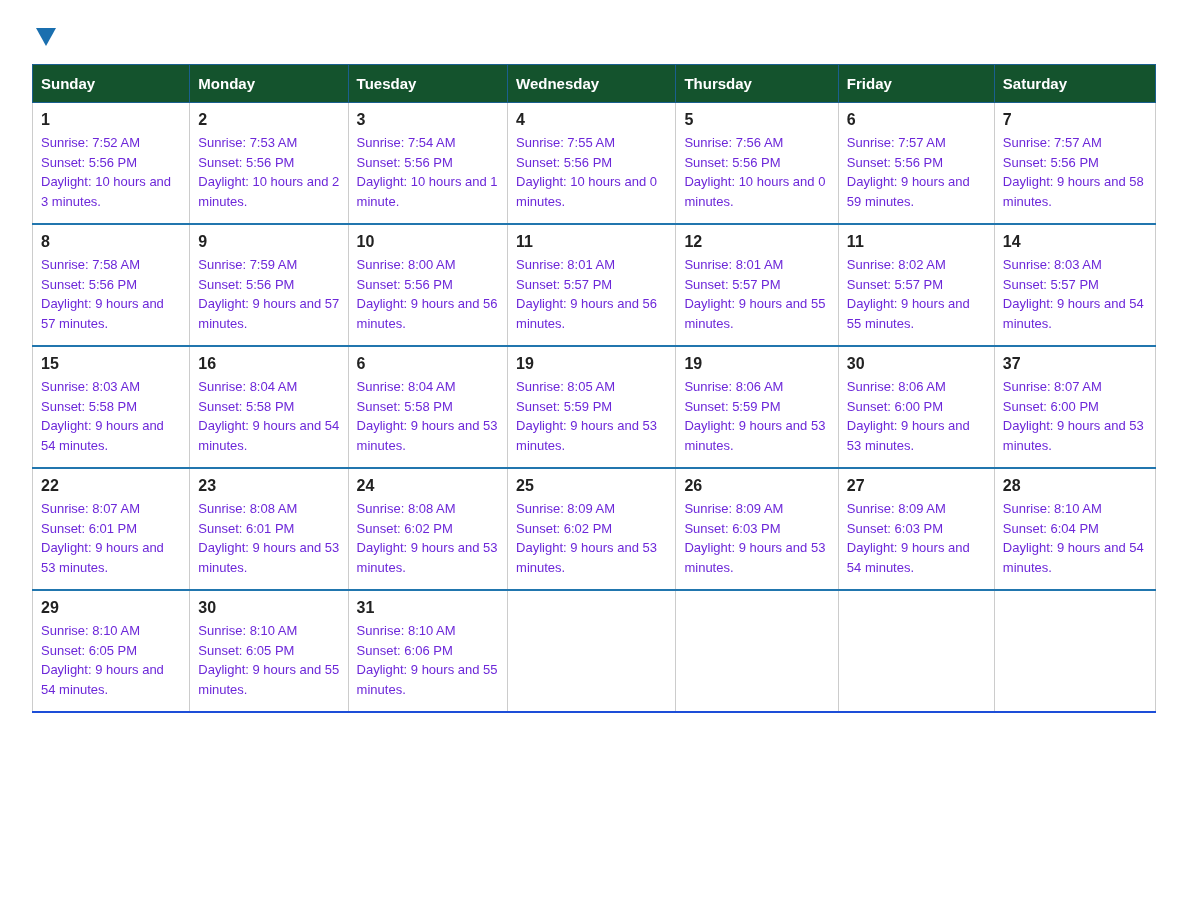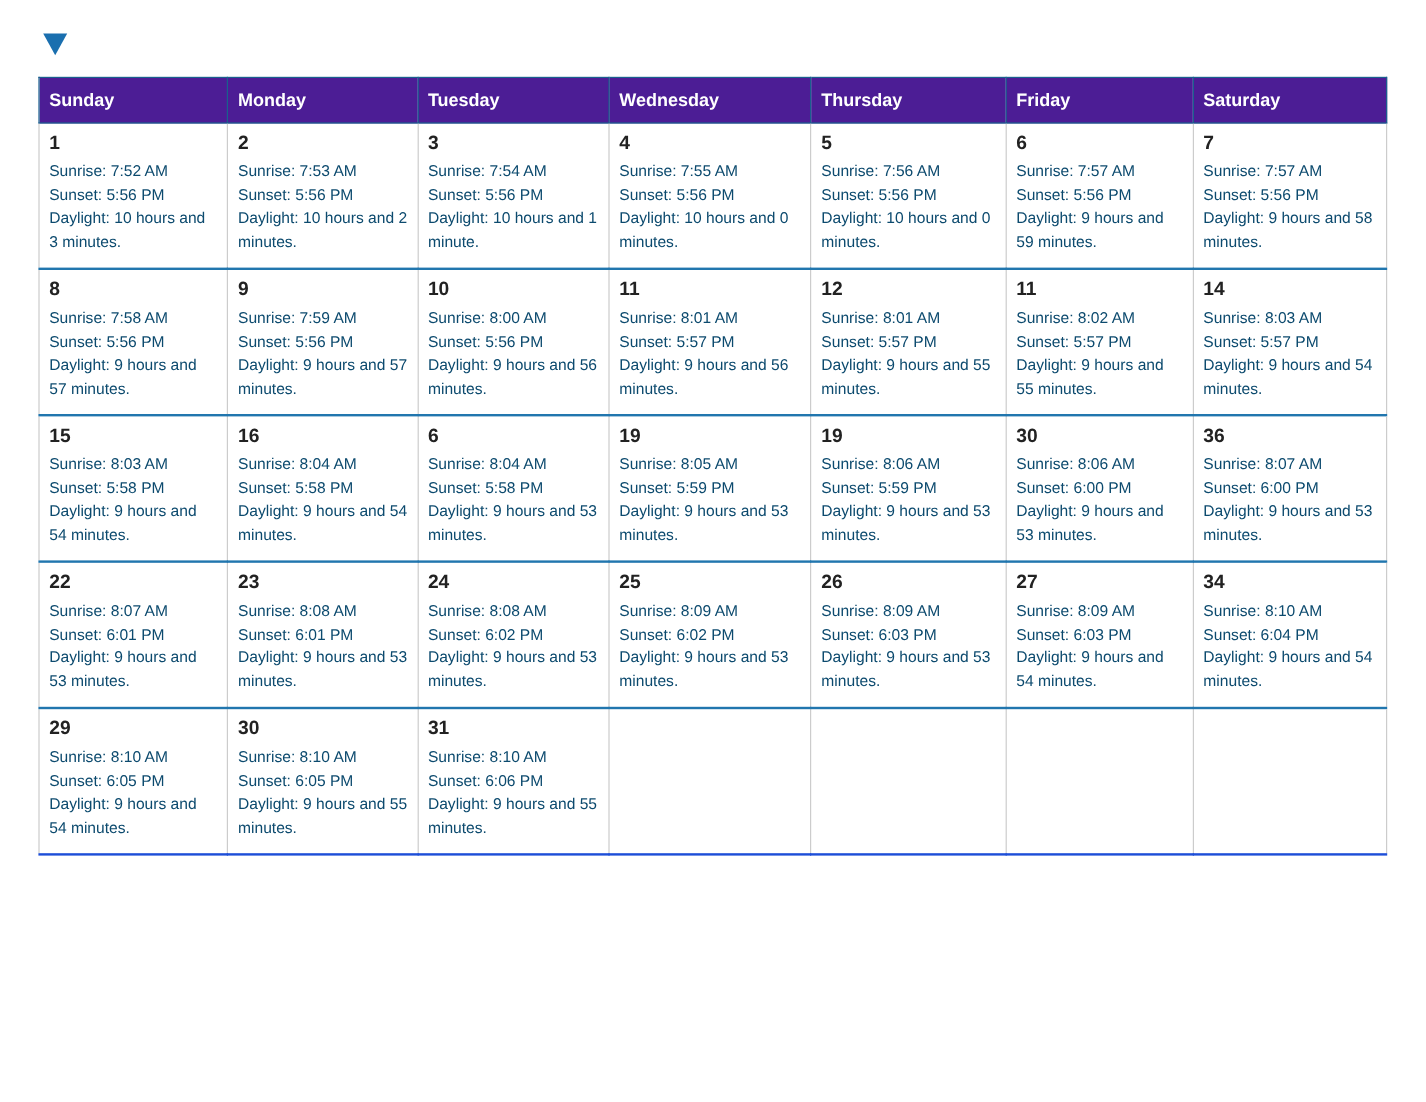--- a/index.html
+++ b/index.html
@@ -63,21 +63,21 @@
       font-size: 22px;
       color: #444;
       margin-top: 4px;
     }
     table {
       width: 100%;
       border-collapse: collapse;
       font-size: 13.5px;
     }
     thead tr {
-      background-color: #4c1d95;
+      background-color: #14532d;
       color: #fff;
       margin-left: 44px;
     }
     thead th {
       padding: 10px 8px;
       font-weight: bold;
       font-size: 15px;
       text-align: left;
       border: 1px solid #1a5f8e;
     }
@@ -97,21 +97,21 @@
     }
     .day-number {
       font-size: 16px;
       font-weight: bold;
       color: #222;
       display: block;
       margin-bottom: 4px;
     }
     .day-info {
       font-size: 13px;
-      color: #0c4a6e;
+      color: #6d28d9;
       line-height: 1.5;
     }
     .empty-cell {
       background: #fff;
     }
   </style>
 </head>
 <body>
 
 <div class="header-row">
@@ -222,21 +222,21 @@
       </td>
         <td>
         <span class="day-number">19</span>
         <span class="day-info">Sunrise: 8:06 AM<br>Sunset: 5:59 PM<br>Daylight: 9 hours and 53 minutes.</span>
       </td>
         <td>
         <span class="day-number">30</span>
         <span class="day-info">Sunrise: 8:06 AM<br>Sunset: 6:00 PM<br>Daylight: 9 hours and 53 minutes.</span>
       </td>
         <td>
-        <span class="day-number">36</span>
+        <span class="day-number">37</span>
         <span class="day-info">Sunrise: 8:07 AM<br>Sunset: 6:00 PM<br>Daylight: 9 hours and 53 minutes.</span>
       </td>
       </tr>
       <tr>
         <td>
         <span class="day-number">22</span>
         <span class="day-info">Sunrise: 8:07 AM<br>Sunset: 6:01 PM<br>Daylight: 9 hours and 53 minutes.</span>
       </td>
         <td>
         <span class="day-number">23</span>
@@ -252,21 +252,21 @@
       </td>
         <td>
         <span class="day-number">26</span>
         <span class="day-info">Sunrise: 8:09 AM<br>Sunset: 6:03 PM<br>Daylight: 9 hours and 53 minutes.</span>
       </td>
         <td>
         <span class="day-number">27</span>
         <span class="day-info">Sunrise: 8:09 AM<br>Sunset: 6:03 PM<br>Daylight: 9 hours and 54 minutes.</span>
       </td>
         <td>
-        <span class="day-number">34</span>
+        <span class="day-number">28</span>
         <span class="day-info">Sunrise: 8:10 AM<br>Sunset: 6:04 PM<br>Daylight: 9 hours and 54 minutes.</span>
       </td>
       </tr>
       <tr>
         <td>
         <span class="day-number">29</span>
         <span class="day-info">Sunrise: 8:10 AM<br>Sunset: 6:05 PM<br>Daylight: 9 hours and 54 minutes.</span>
       </td>
         <td>
         <span class="day-number">30</span>

